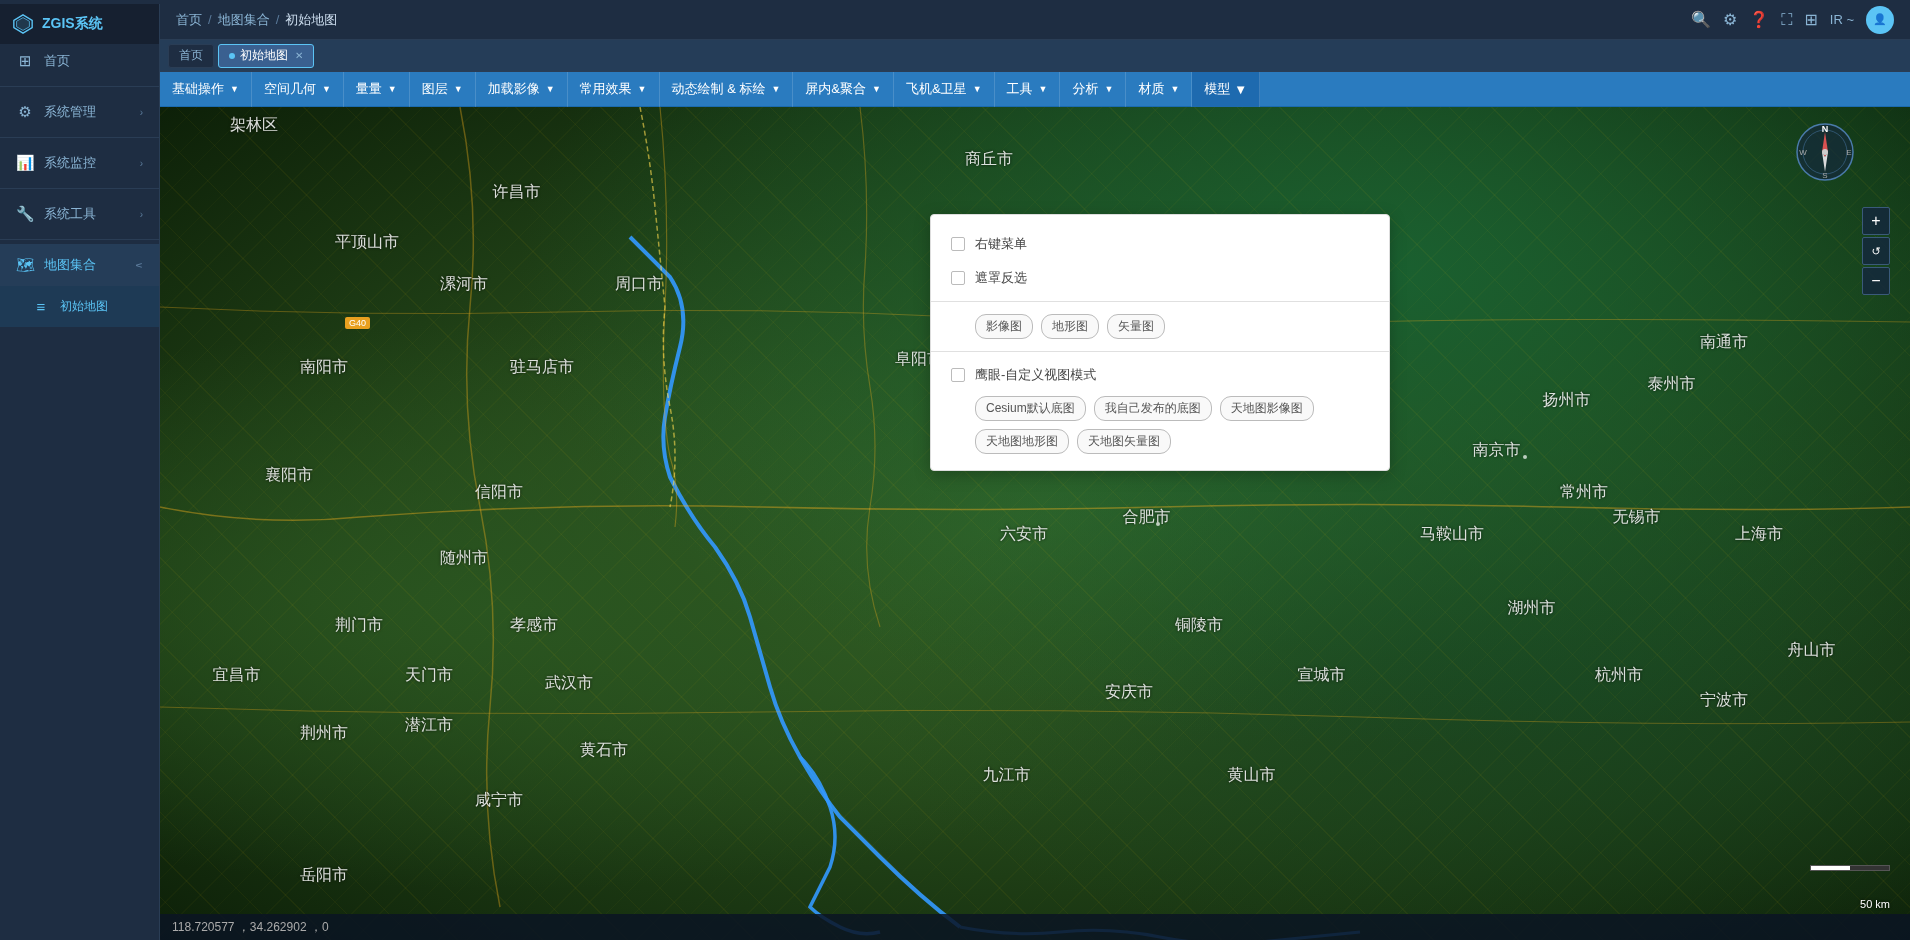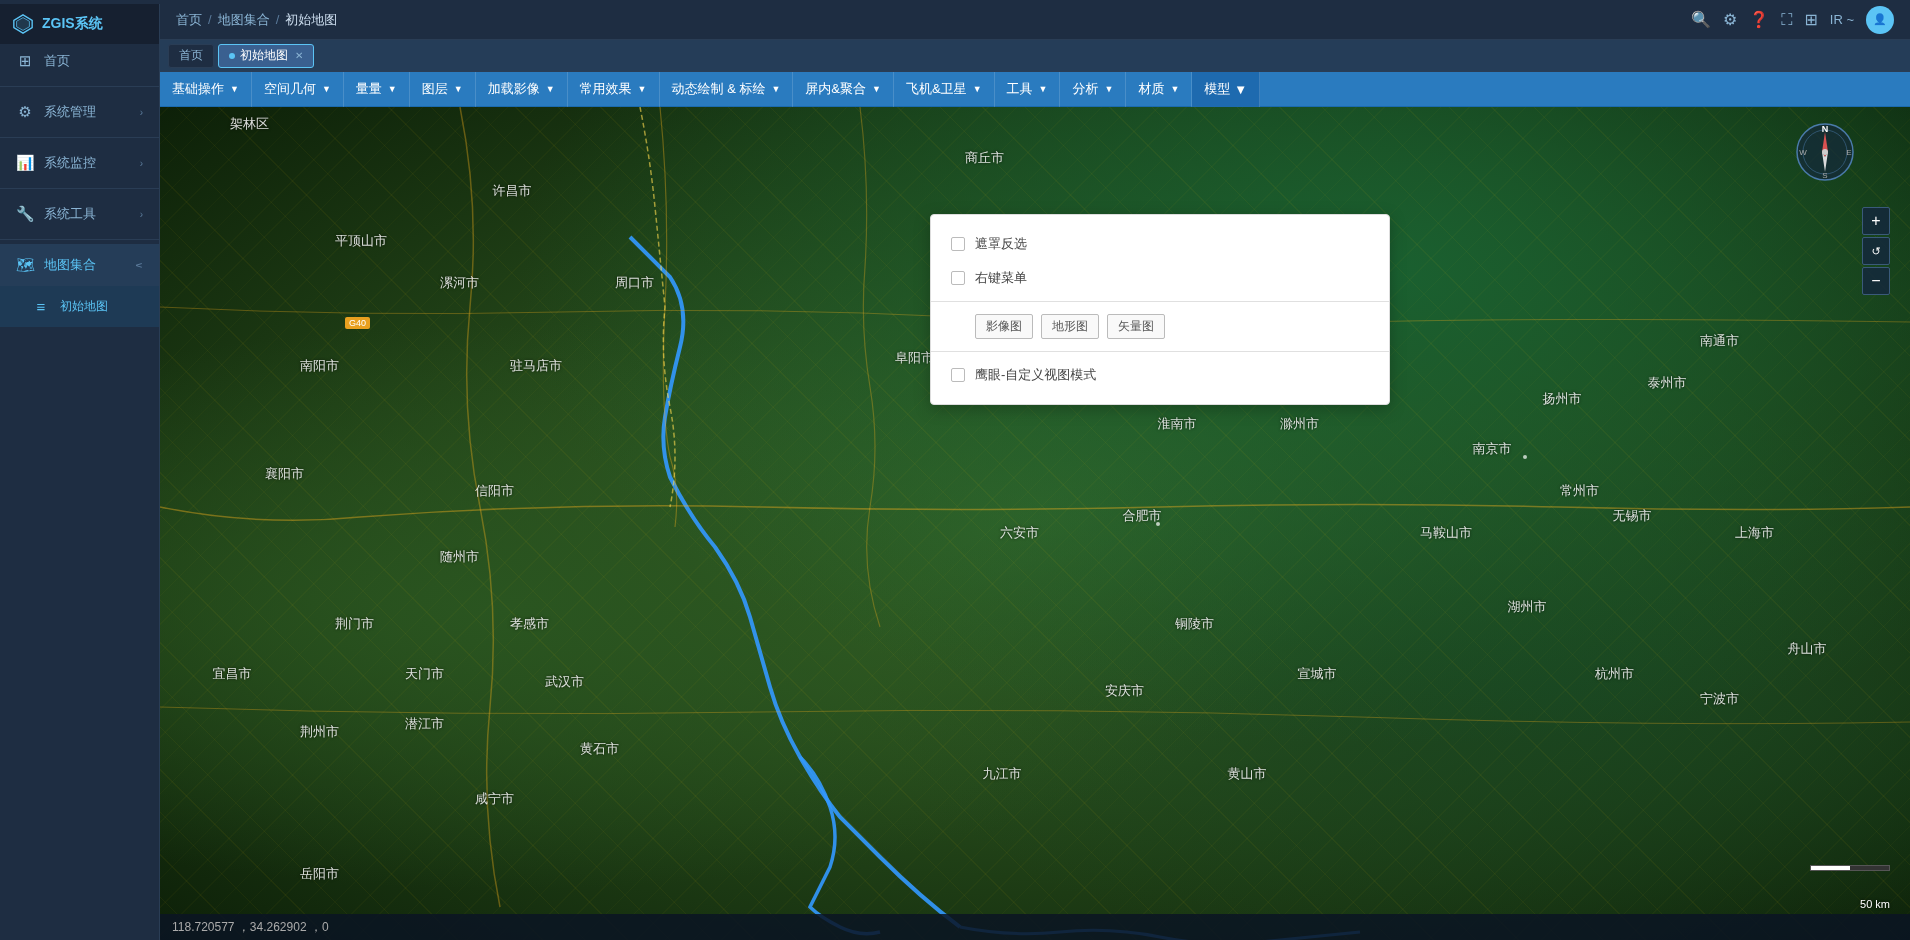--- a/index.html
+++ b/index.html
@@ -104,21 +104,21 @@
       background-image:
         repeating-linear-gradient(45deg, rgba(255,200,0,0.05) 0px, rgba(255,200,0,0.05) 1px, transparent 1px, transparent 30px),
         repeating-linear-gradient(-45deg, rgba(255,200,0,0.03) 0px, rgba(255,200,0,0.03) 1px, transparent 1px, transparent 20px);
     }
 
     
     .map-svg { position: absolute; inset: 0; width: 100%; height: 100%; }
 
     
     .city-label {
-      position: absolute; color: rgba(255,255,255,0.85); font-size: 13px;
+      position: absolute; color: rgba(255,255,255,0.85); font-size: 16px;
       white-space: nowrap; text-shadow: 0 0 3px rgba(0,0,0,0.8);
       pointer-events: none;
     }
     .city-dot {
       position: absolute; width: 4px; height: 4px; border-radius: 50%;
       background: rgba(255,255,255,0.7); transform: translate(-50%,-50%);
     }
 
     
     .road-badge {
@@ -169,21 +169,21 @@
     .popup-checkbox {
       width: 14px; height: 14px; border: 1px solid #bbb; border-radius: 2px;
       background: #fff; flex-shrink: 0; display: flex; align-items: center; justify-content: center;
     }
     .popup-label { font-size: 13px; color: #444; }
     .popup-divider { height: 1px; background: #e0e0e0; margin: 6px 0; }
     .popup-sub-row {
       display: flex; align-items: center; padding: 6px 20px 6px 44px; gap: 8px;
     }
     .popup-tag {
-      padding: 3px 10px; border: 1px solid #bbb; border-radius: 2px;
+      padding: 3px 10px; border: 1px solid #bbb; border-radius: 11px;
       font-size: 12px; color: #555; cursor: pointer; background: #f9f9f9;
     }
     .popup-tags-row {
       display: flex; align-items: center; padding: 4px 20px 4px 44px; gap: 8px; flex-wrap: wrap;
     }
   </style>
 </head>
 <body>
 
 <div class="top-header">
@@ -414,38 +414,45 @@
   </div>
 
   <div class="coords-bar">
     <span>118.720577 ，34.262902 ，0</span>
   </div>
 
   <div class="popup-menu">
 
     <div class="popup-row">
       <div class="popup-checkbox"></div>
-      <span class="popup-label">遮罩反选</span>
+      <span class="popup-label">右键菜单</span>
     </div>
 
     <div class="popup-row">
       <div class="popup-checkbox"></div>
-      <span class="popup-label">右键菜单</span>
+      <span class="popup-label">遮罩反选</span>
     </div>
 
 
     <div class="popup-divider"></div>
 
     <div class="popup-sub-row">
       <div class="popup-tag">影像图</div>
       <div class="popup-tag">地形图</div>
       <div class="popup-tag">矢量图</div>
     </div>
 
     <div class="popup-divider"></div>
 
     <div class="popup-row">
       <div class="popup-checkbox"></div>
       <span class="popup-label">鹰眼-自定义视图模式</span>
     </div>
+    <div class="popup-tags-row">
+      <div class="popup-tag">Cesium默认底图</div>
+      <div class="popup-tag">我自己发布的底图</div>
+      <div class="popup-tag">天地图影像图</div>
+      <div class="popup-tag">天地图地形图</div>
+      <div class="popup-tag">天地图矢量图</div>
+    </div>
   </div>
 
 </div>
 
 </body></html>

